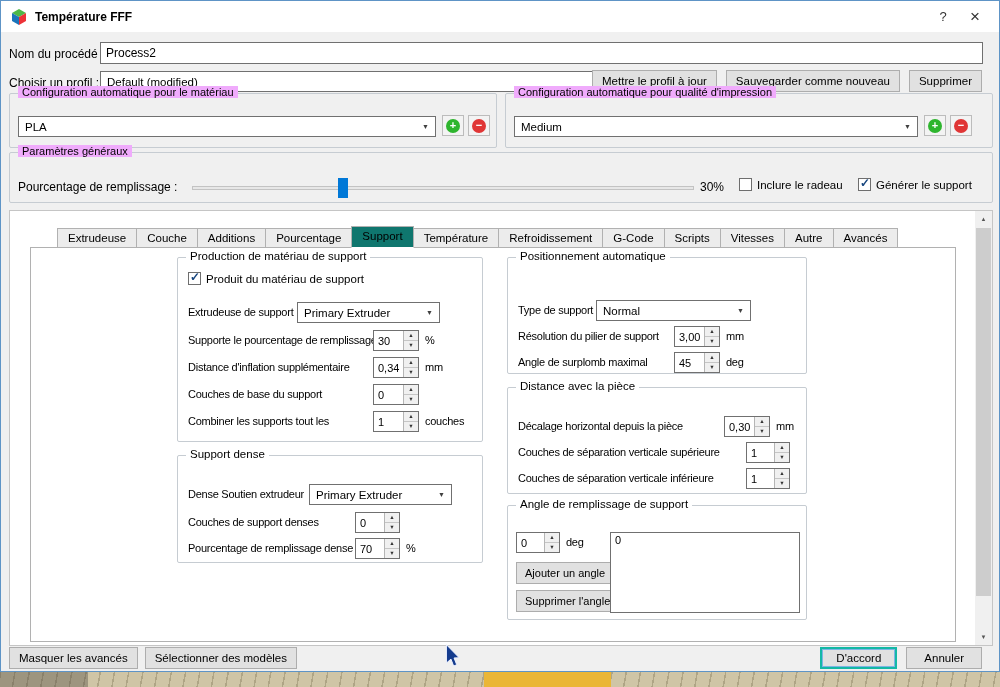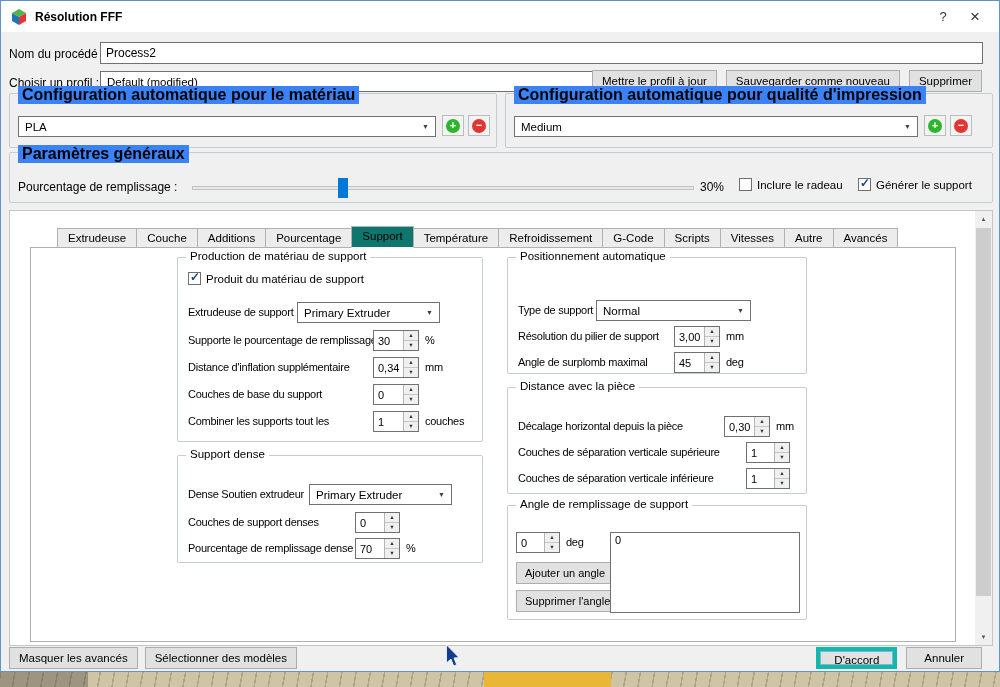--- a/index.html
+++ b/index.html
@@ -21,34 +21,34 @@
   
   .lbl { position:absolute; white-space:nowrap; font-size:12px; line-height:14px; }
   .textinput { position:absolute; height:22px; border:1px solid #707070; background:#fff;
                font-family:"Liberation Sans", sans-serif; font-size:12px; padding:0 5px; }
   .combo { position:absolute; display:flex; align-items:center; justify-content:space-between;
            height:21px; background:#fff; border:1px solid #707070; padding:0 2px 0 6px;
            font-size:11.5px; white-space:nowrap; }
   .combo-arrow { font-size:7px; color:#404040; padding:0 4px; }
   .btn { background:#e1e1e1; border:1px solid #adadad; font-family:"Liberation Sans", sans-serif;
          font-size:11.5px; padding:3px 9px; white-space:nowrap; height:22px; }
-  .btn.primary { border:4px solid #14b8a6; box-shadow:inset 0 0 0 1px #7db4e4; }
+  .btn.primary { border:2px solid #14b8a6; box-shadow:inset 0 0 0 1px #7db4e4; }
   .btn.small { font-size:11px; padding:3px 8px; position:absolute; }
   .btnrow { position:absolute; display:flex; }
   .iconbtn { position:absolute; width:22px; height:21px; background:#f3f3f3; border:1px solid #bcbcbc;
              display:flex; align-items:center; justify-content:center; padding:0; }
   .circle { width:14px; height:14px; border-radius:50%; color:#fff; font-size:11px; line-height:13px;
             text-align:center; font-weight:bold; }
   .circle.green { background:#2eb52e; }
   .circle.red { background:#e03535; }
 
   .group { position:absolute; border:1px solid #c6ccd2; border-radius:2px; }
   .gtitle { position:absolute; top:-8px; left:8px; padding:0 4px; font-size:11.5px;
             background:#fff; white-space:nowrap; }
-  .gtitle.outer { background:#3b82f6; font-size:16px;font-weight:bold; }
+  .gtitle.outer { background:#f0abfc; font-size:11px; }
 
   .glbl { position:absolute; white-space:nowrap; font-size:11px; letter-spacing:-0.25px; line-height:13px; }
   .note { position:absolute; white-space:nowrap; font-size:11px; font-style:italic; letter-spacing:-0.2px; }
 
   .spin { position:absolute; display:flex; height:21px; background:#fff; border:1px solid #707070; }
   .spin-val { flex:1; font-size:11px; padding:4px 0 0 4px; overflow:hidden; }
   .spin-arrows { width:15px; display:flex; flex-direction:column; border-left:1px solid #b5b5b5; background:#f0f0f0; }
   .spin-arrows span { flex:1; font-size:5.5px; line-height:9px; text-align:center; color:#333; }
   .spin-arrows span + span { border-top:1px solid #c5c5c5; }
 
@@ -100,21 +100,21 @@
   <div class="window">
 
     <div class="titlebar">
       <span class="logo">
         <svg width="16" height="16" viewBox="0 0 16 16">
           <polygon points="8,0 15,4 8,8 1,4" fill="#4db848"></polygon>
           <polygon points="1,4 8,8 8,16 1,12" fill="#1b75bb"></polygon>
           <polygon points="15,4 8,8 8,16 15,12" fill="#ed3237"></polygon>
         </svg>
       </span>
-      <span class="title">Résolution FFF</span>
+      <span class="title">Température FFF</span>
       <span class="tb-btn help">?</span>
       <span class="tb-btn close">×</span>
     </div>
 
     <span class="lbl" style="left:8px;top:46px">Nom du procédé :</span>
     <input class="textinput" style="left: 99px; top: 41px; width: 883px;" value="Process2">
 
     <span class="lbl" style="left:8px;top:75px">Choisir un profil :</span>
     <div class="combo" style="left:99px;top:70px;width:533px">
       <span>Default (modified)</span>

